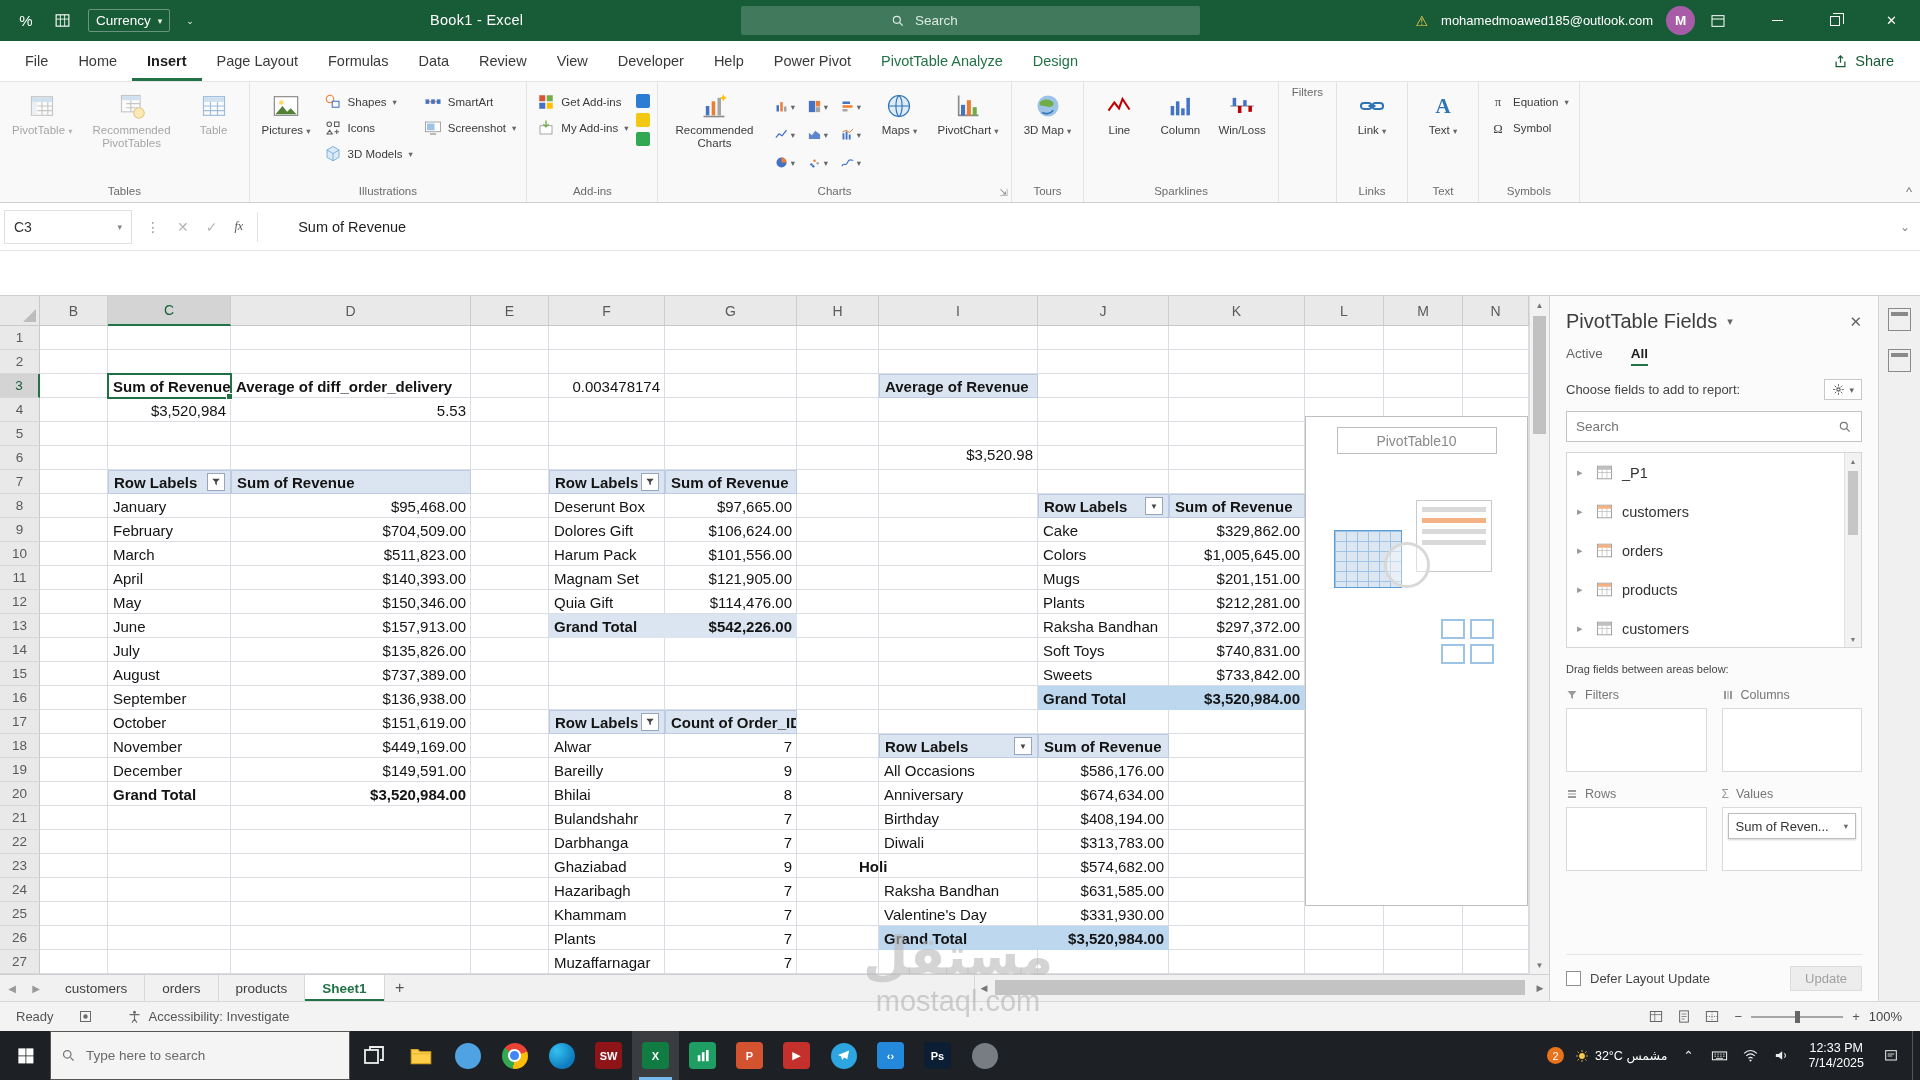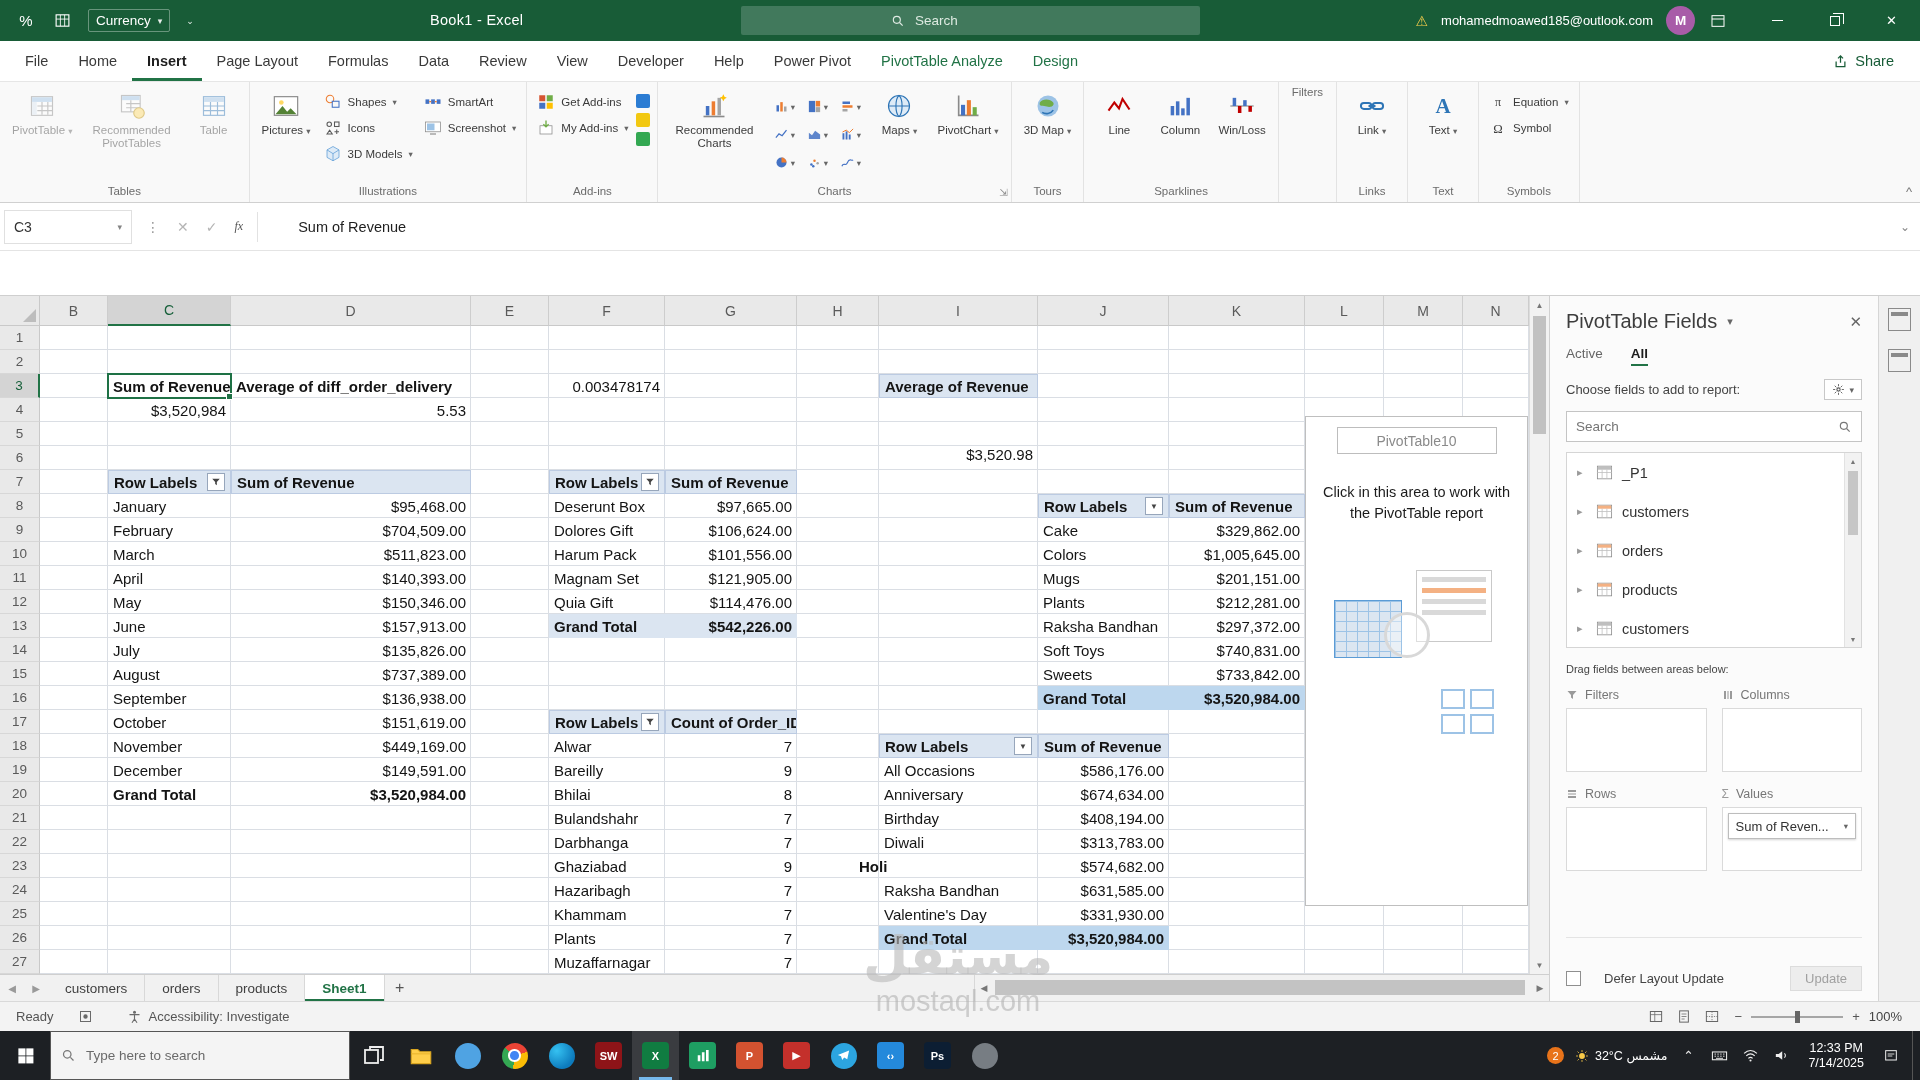--- a/index.html
+++ b/index.html
@@ -167,21 +167,21 @@
 .fexp{color:#9a9a9a;font-size:11px;width:10px}
 .flist-sb{position:absolute;right:0;top:0;bottom:0;width:17px;background:#f2f2f2;border-left:1px solid #e2e2e2}
 .flist-sb .a{position:absolute;left:0;width:100%;height:16px;display:flex;align-items:center;justify-content:center;font-size:7px;color:#777}
 .flist-sb .th{position:absolute;left:3px;right:3px;top:18px;height:64px;background:#c6c6c6}
 .drag-label{margin-top:15px;font-size:11px;color:#444}
 .areas{display:grid;grid-template-columns:1fr 1fr;column-gap:15px;row-gap:12px;margin-top:10px}
 .area-head{display:flex;align-items:center;gap:7px;font-size:12.5px;color:#767676;height:20px}
 .area-box{height:64px;background:#fff;border:1px solid #dadada;margin-top:3px}
 .vchip{margin:5px;height:26px;background:#fff;border:1px solid #bdbdbd;box-shadow:0 1px 2px rgba(0,0,0,.18);display:flex;align-items:center;padding:0 7px;font-size:13px;color:#333}
 .vchip .ar{margin-left:auto}
-.pane-foot{margin-top:auto;display:flex;align-items:center;gap:23px;font-size:13px;color:#444;border-top:1px solid #e4e4e4;padding-top:28px}
+.pane-foot{margin-top:auto;display:flex;align-items:center;gap:9px;font-size:13px;color:#444;border-top:1px solid #e4e4e4;padding-top:11px}
 .pcheck{width:15px;height:15px;border:1px solid #8f8f8f;background:#fff;flex:none}
 .updatebtn{margin-left:auto;color:#a0a0a0;background:#ededed;border:1px solid #dcdcdc;padding:4px 14px;font-size:13px}
 
 
 .sidestrip{position:absolute;left:1878px;top:296px;width:42px;height:705px;background:#f0f0f0;border-left:1px solid #d6d6d6;display:flex;flex-direction:column;align-items:center;padding-top:12px;gap:18px}
 .ss-icon{width:23px;height:23px;border:1.5px solid #8a8a8a;position:relative}
 .ss-icon::after{content:'';position:absolute;left:2px;right:2px;top:3px;height:4px;background:#8a8a8a}
 
 
 .watermark{position:absolute;left:818px;top:928px;width:280px;text-align:center;z-index:42;pointer-events:none}
@@ -669,21 +669,20 @@
         <div class="rowh" style="top: 558px;">23</div>
         <div class="rowh" style="top: 582px;">24</div>
         <div class="rowh" style="top: 606px;">25</div>
         <div class="rowh" style="top: 630px;">26</div>
         <div class="rowh" style="top: 654px;">27</div>
       </div>
     <div class="cells" id="cells">
 
       <div class="ph-box">
         <div class="ph-title">PivotTable10</div>
-        <div class="ph-body">Click in this area to work with the PivotTable report</div>
         <div class="ph-art">
           <div class="ph-grid"></div>
           <div class="ph-list">
             <div class="ph-line"></div>
               <div class="ph-line orange"></div>
               <div class="ph-line"></div>
               <div class="ph-line"></div>
           </div>
           <div class="ph-sq">
               <div></div>

